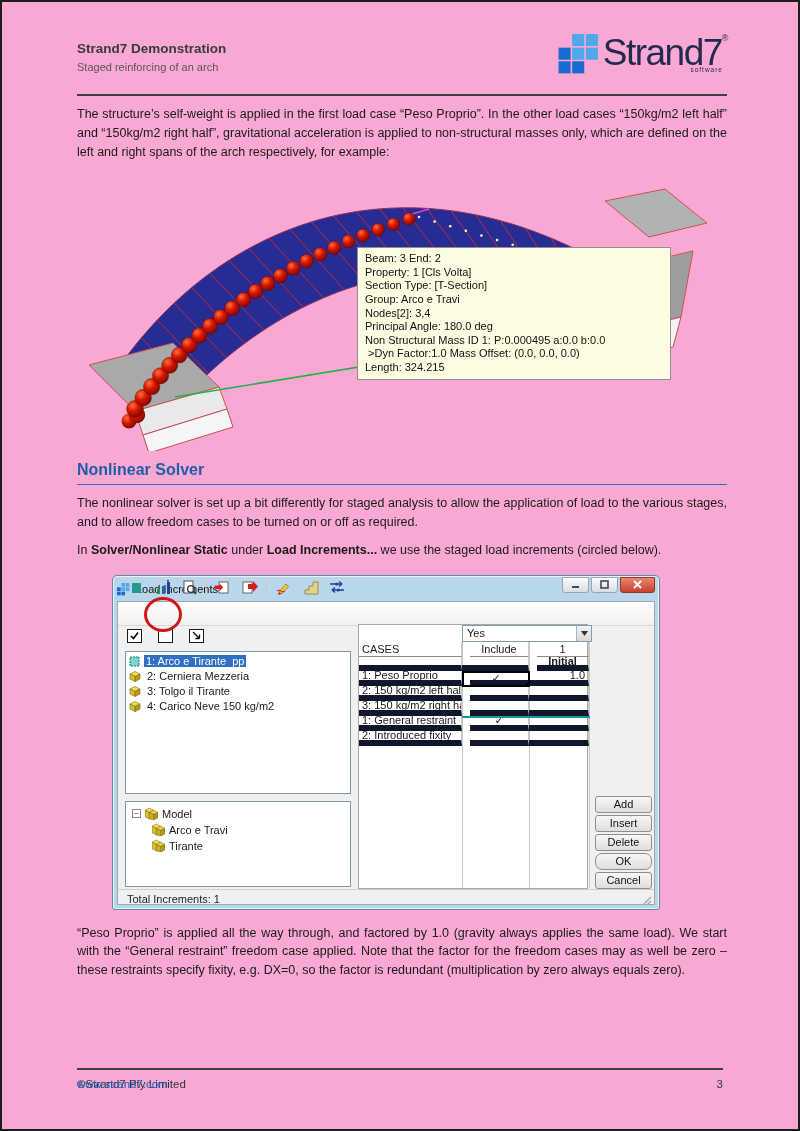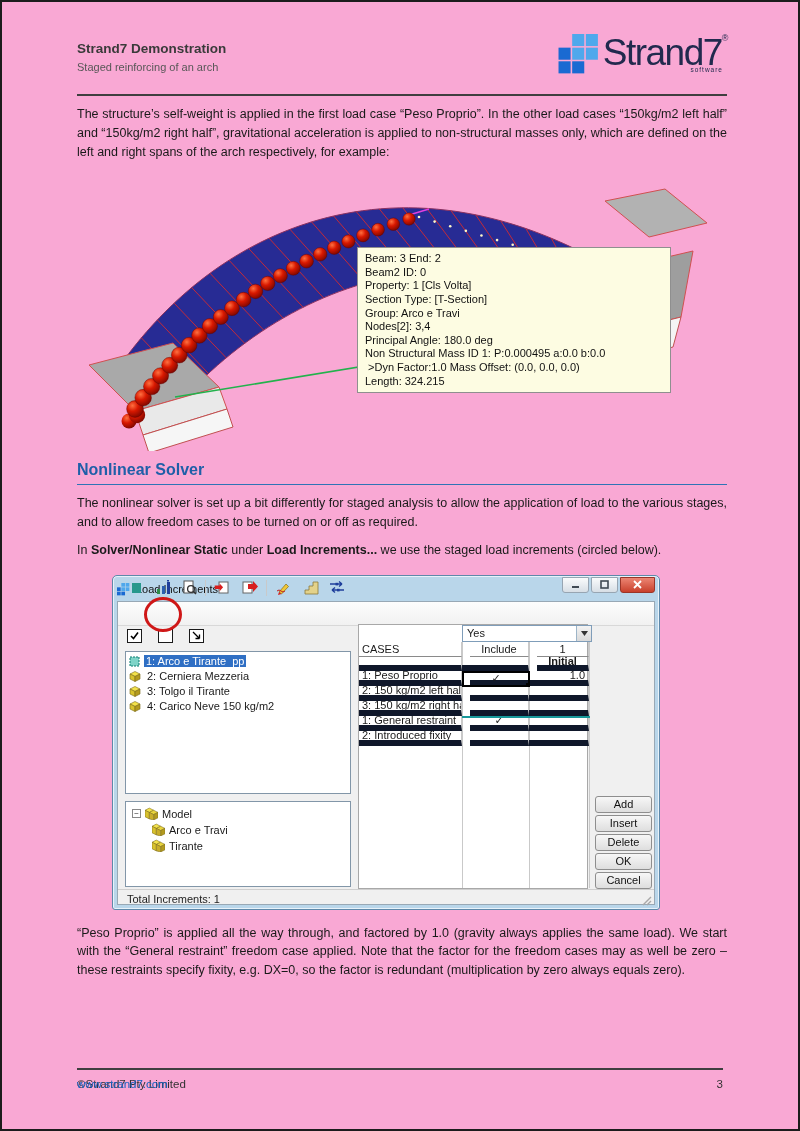--- a/index.html
+++ b/index.html
@@ -224,21 +224,20 @@
             <circle cx="257.1228733459358" cy="82.71455576559546" r="6.68" fill="url(#ballG)" stroke="#5e0000" stroke-width="0.4"></circle>
             <circle cx="271.41776937618147" cy="76.41209829867674" r="6.58" fill="url(#ballG)" stroke="#5e0000" stroke-width="0.4"></circle>
             <circle cx="286.05293005671075" cy="70.38941398865785" r="6.49" fill="url(#ballG)" stroke="#5e0000" stroke-width="0.4"></circle>
             <circle cx="301.0283553875236" cy="64.64650283553875" r="6.39" fill="url(#ballG)" stroke="#5e0000" stroke-width="0.4"></circle>
             <circle cx="316.3440453686201" cy="59.18336483931947" r="6.30" fill="url(#ballG)" stroke="#5e0000" stroke-width="0.4"></circle>
             <circle cx="332" cy="54" r="6.20" fill="url(#ballG)" stroke="#5e0000" stroke-width="0.4"></circle>
           </g>
       </svg>
       <div class="tooltip">
         <span>Beam: 3 End: 2</span>
-        <span>Beam2 ID: 0</span>
         <span>Property: 1 [Cls Volta]</span>
         <span>Section Type: [T-Section]</span>
         <span>Group: Arco e Travi</span>
         <span>Nodes[2]: 3,4</span>
         <span>Principal Angle: 180.0 deg</span>
         <span>Non Structural Mass ID 1: P:0.000495 a:0.0 b:0.0</span>
         <span> &gt;Dyn Factor:1.0 Mass Offset: (0.0, 0.0, 0.0)</span>
         <span>Length: 324.215</span>
       </div>
     </div>
@@ -482,21 +481,21 @@
         <div class="teal-line"></div>
         <div class="sel-cell">
           <span>✓</span>
           <span class="sel-handle"></span>
         </div>
       </div>
 
       <div class="dbtn" style="top:220px;">Add</div>
       <div class="dbtn" style="top:239px;">Insert</div>
       <div class="dbtn" style="top:258px;">Delete</div>
-      <div class="dbtn" style="top:277px;">OK</div>
+      <div class="dbtn" style="top:277px;border-radius:7px;">OK</div>
       <div class="dbtn" style="top:296px;">Cancel</div>
 
       <div class="statusbar-line"></div>
       <div class="status-text">Total Increments: 1</div>
       <svg class="grip" width="12" height="12" viewBox="0 0 12 12">
         <path d="M11,3 L3,11 M11,7 L7,11 M11,11 L11,11" stroke="#a8a8a8" stroke-width="1.4" fill="none"></path>
       </svg>
     </div>
 
     <p class="body" style="margin-top:14px;">“Peso Proprio” is applied all the way through, and factored by 1.0 (gravity always applies the same load).  We start with the “General restraint” freedom case applied.  Note that the factor for the freedom cases may as well be zero – these restraints specify fixity, e.g. DX=0, so the factor is redundant (multiplication by zero always equals zero).</p>

